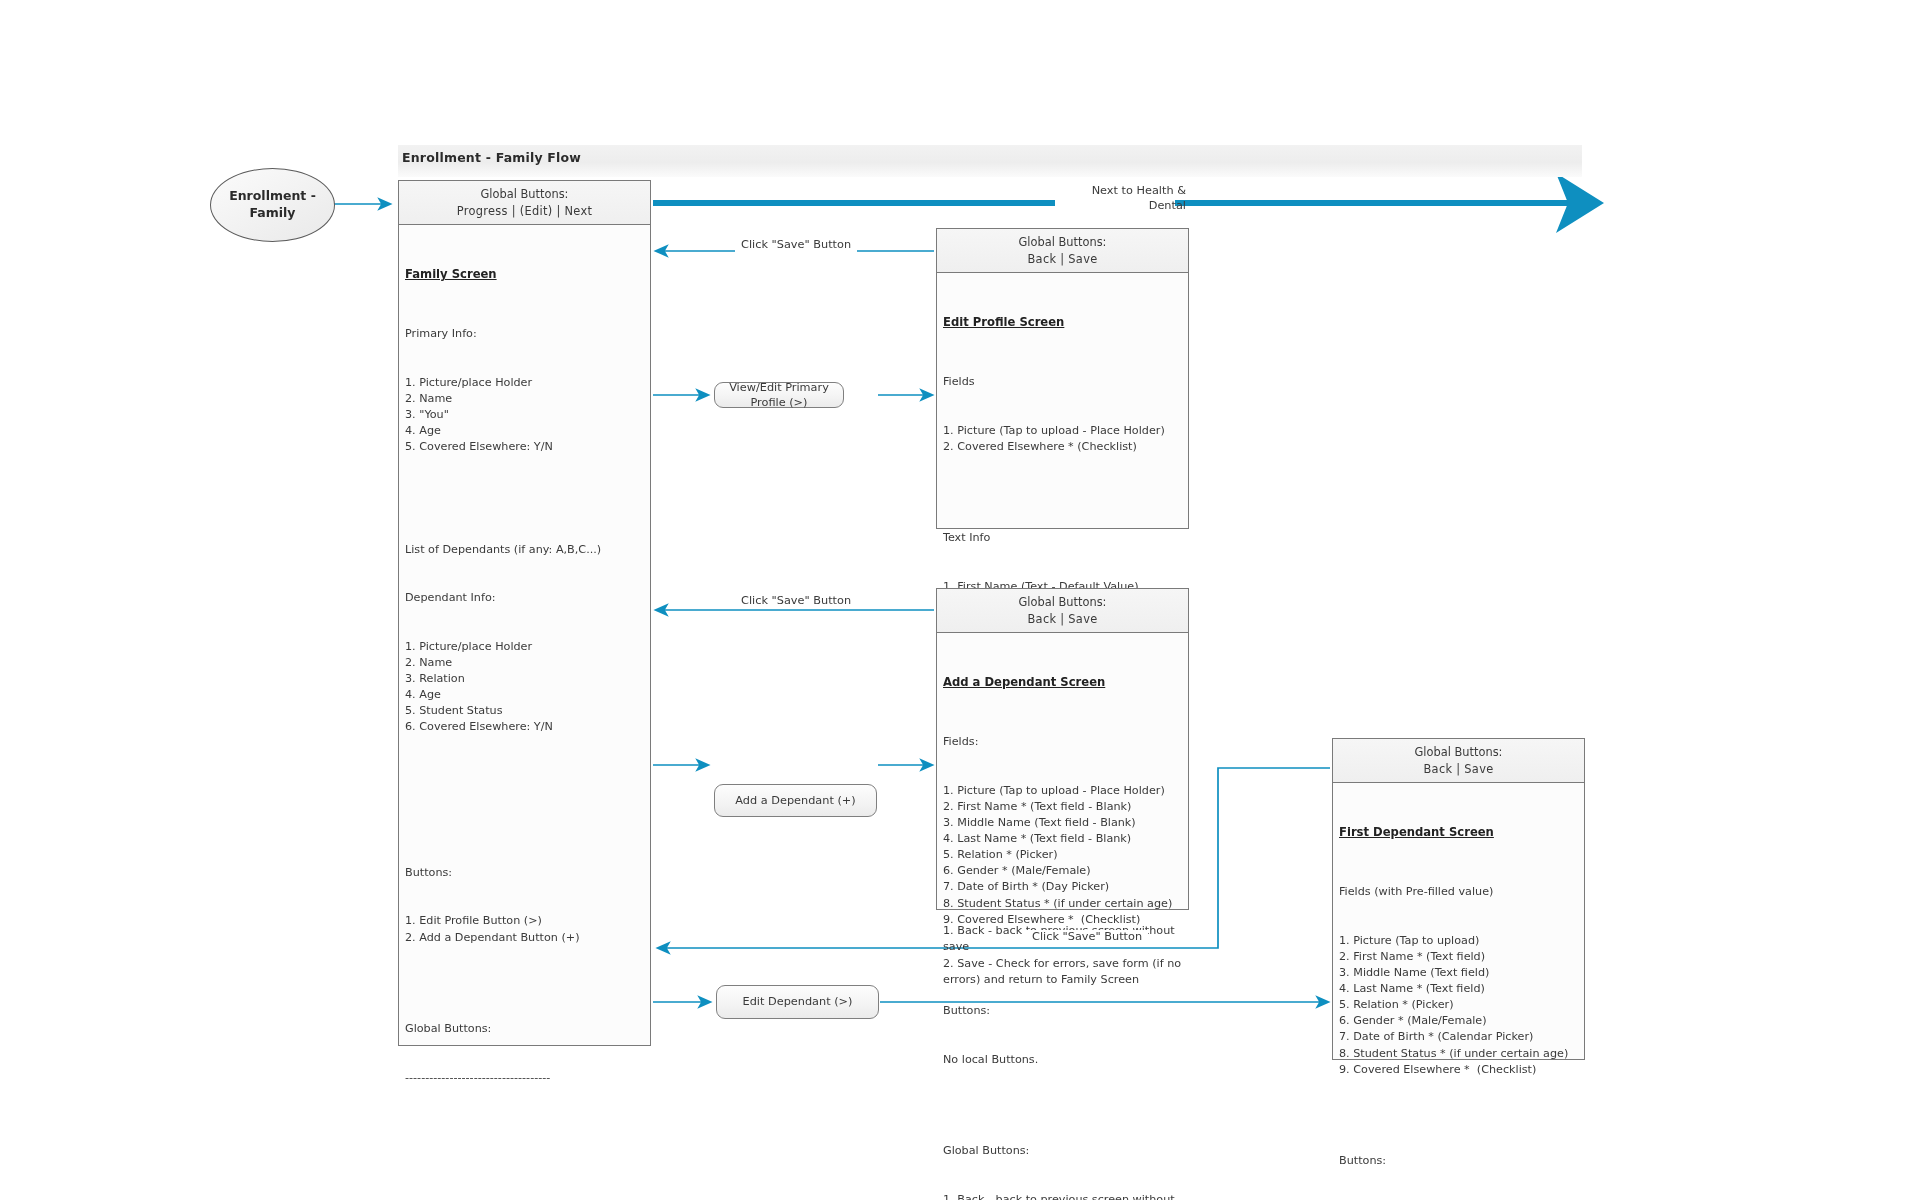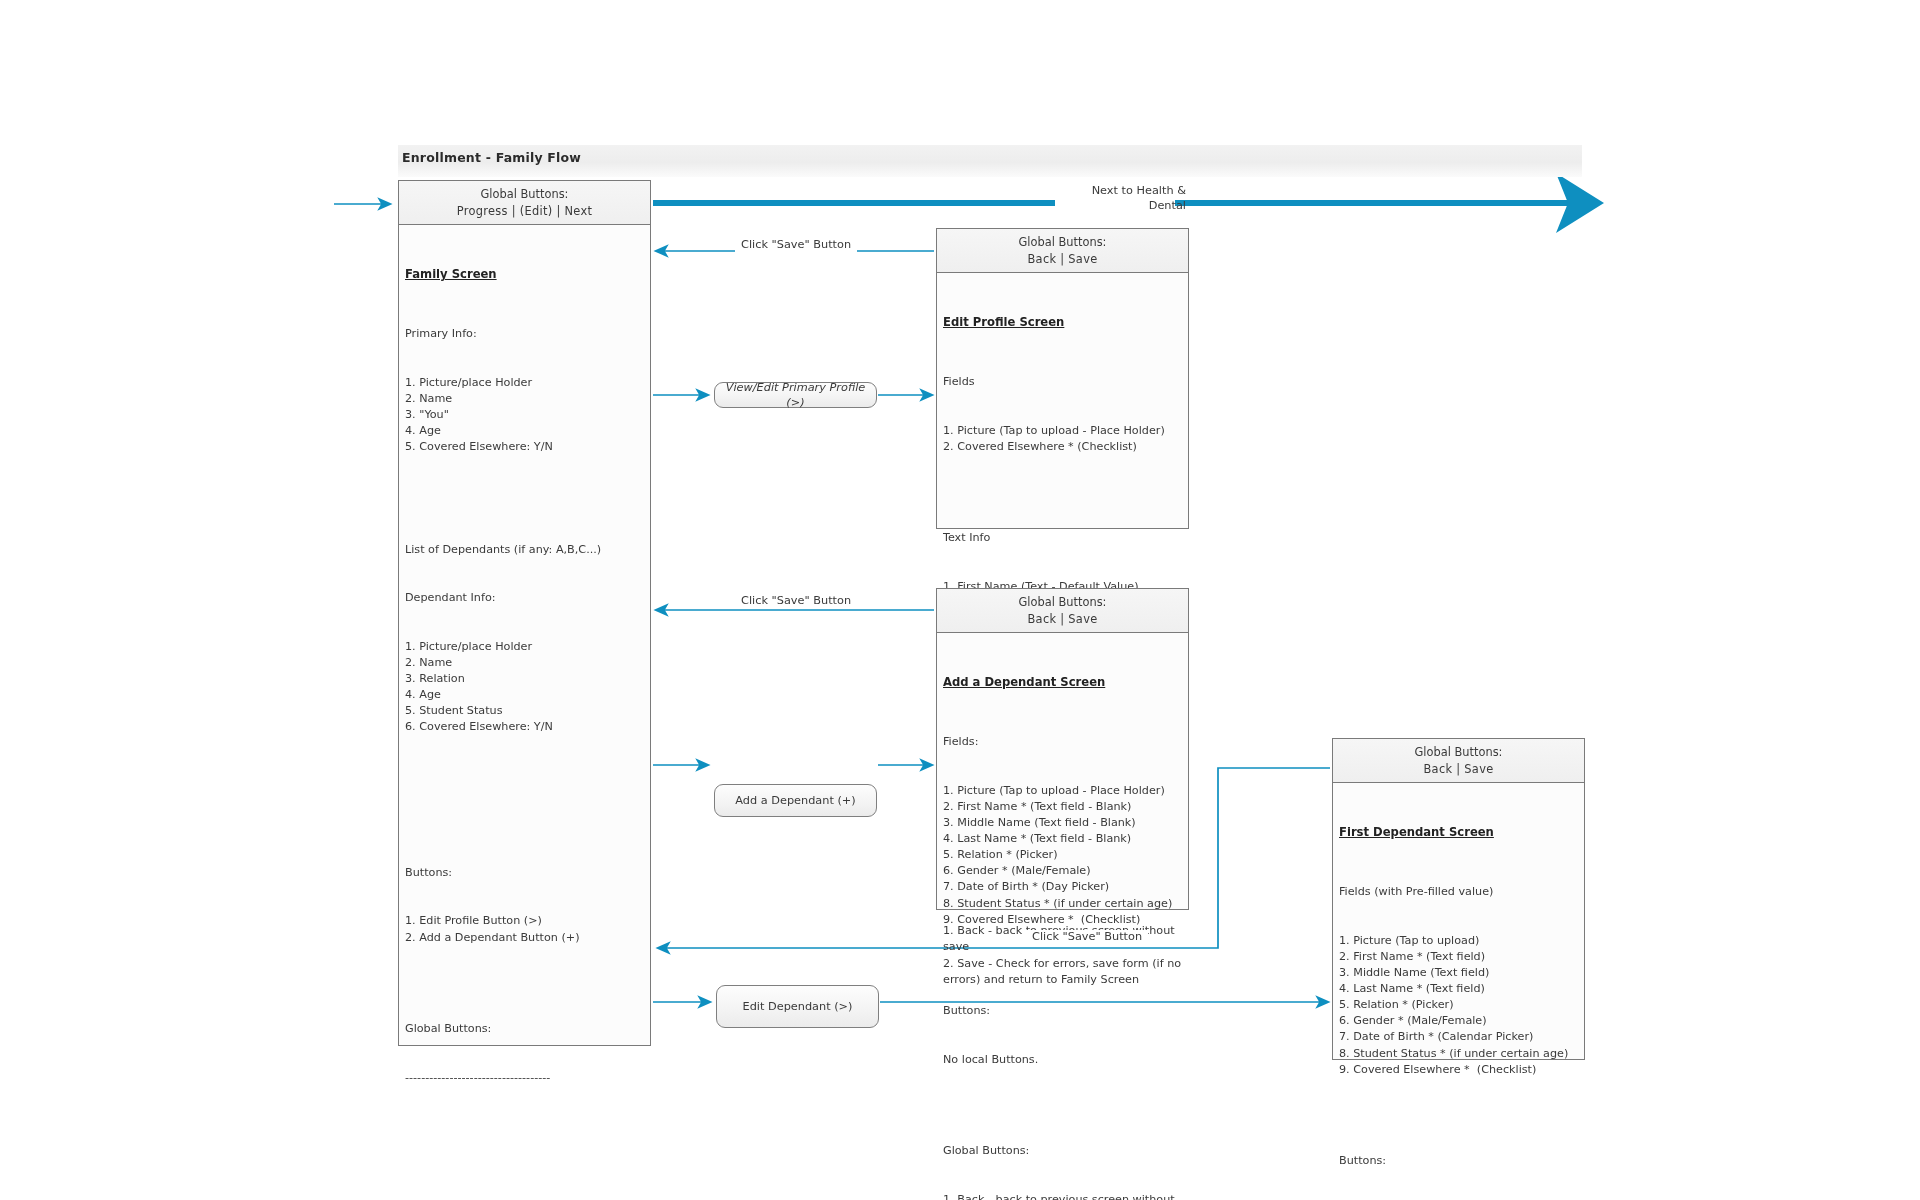--- a/index.html
+++ b/index.html
@@ -107,23 +107,23 @@
     background: linear-gradient(180deg,#fdfdfd 0%, #f4f4f4 55%, #ebebeb 100%);
     display: flex;
     align-items: center;
     justify-content: center;
     text-align: center;
     font-size: 11.3px;
     line-height: 1.35;
     color: #3a3a3a;
     box-sizing: border-box;
   }
-  #btn-view-edit-primary { left: 714px; top: 382px; width: 163px; height: 26px; font-style: italic; }
+  #btn-view-edit-primary { left: 714px; top: 382px; width: 130px; height: 26px; }
   #btn-add-dependant     { left: 714px; top: 784px; width: 163px; height: 33px; }
-  #btn-edit-dependant    { left: 716px; top: 985px; width: 163px; height: 43px; }
+  #btn-edit-dependant    { left: 716px; top: 985px; width: 163px; height: 34px; }
 
   
   .conn-label {
     position: absolute;
     font-size: 11.3px;
     color: #3a3a3a;
     background: #ffffff;
     padding: 0 6px;
     line-height: 1.3;
     text-align: center;
@@ -177,20 +177,24 @@
     <path d="M1330,768 L1218,768 L1218,948 L658,948" fill="none" stroke="#0e8fc0" stroke-width="1.7" marker-end="url(#ah)"></path>
 
     <line x1="653" y1="1002" x2="710" y2="1002" stroke="#0e8fc0" stroke-width="1.7" marker-end="url(#ah)"></line>
 
     <line x1="880" y1="1002" x2="1328" y2="1002" stroke="#0e8fc0" stroke-width="1.7" marker-end="url(#ah)"></line>
   </svg>
 
   <div class="lane-band"></div>
   <div class="lane-title">Enrollment - Family Flow</div>
 
+  <div class="oval" id="oval-start">
+    <span>Enrollment -
+Family</span>
+  </div>
 
   <div class="screen-box" id="box-family">
     <div class="gb-header">
       <div>Global Buttons:</div>
       <div class="gb-buttons">Progress     |     (Edit)     |     Next</div>
     </div>
     <div class="box-body">
       <span class="screen-title">Family Screen</span>
       <span class="blk">Primary Info:</span>
       <span class="blk">1. Picture/place Holder

